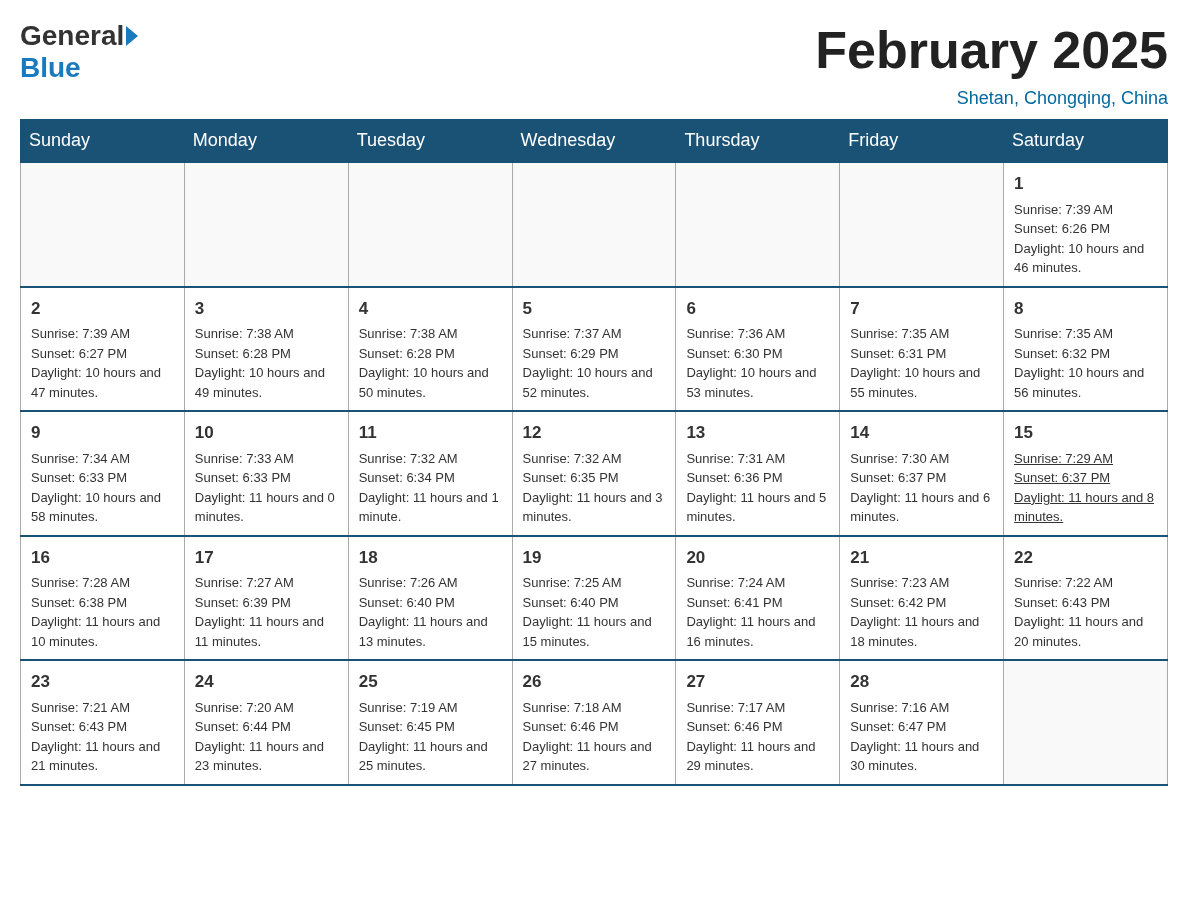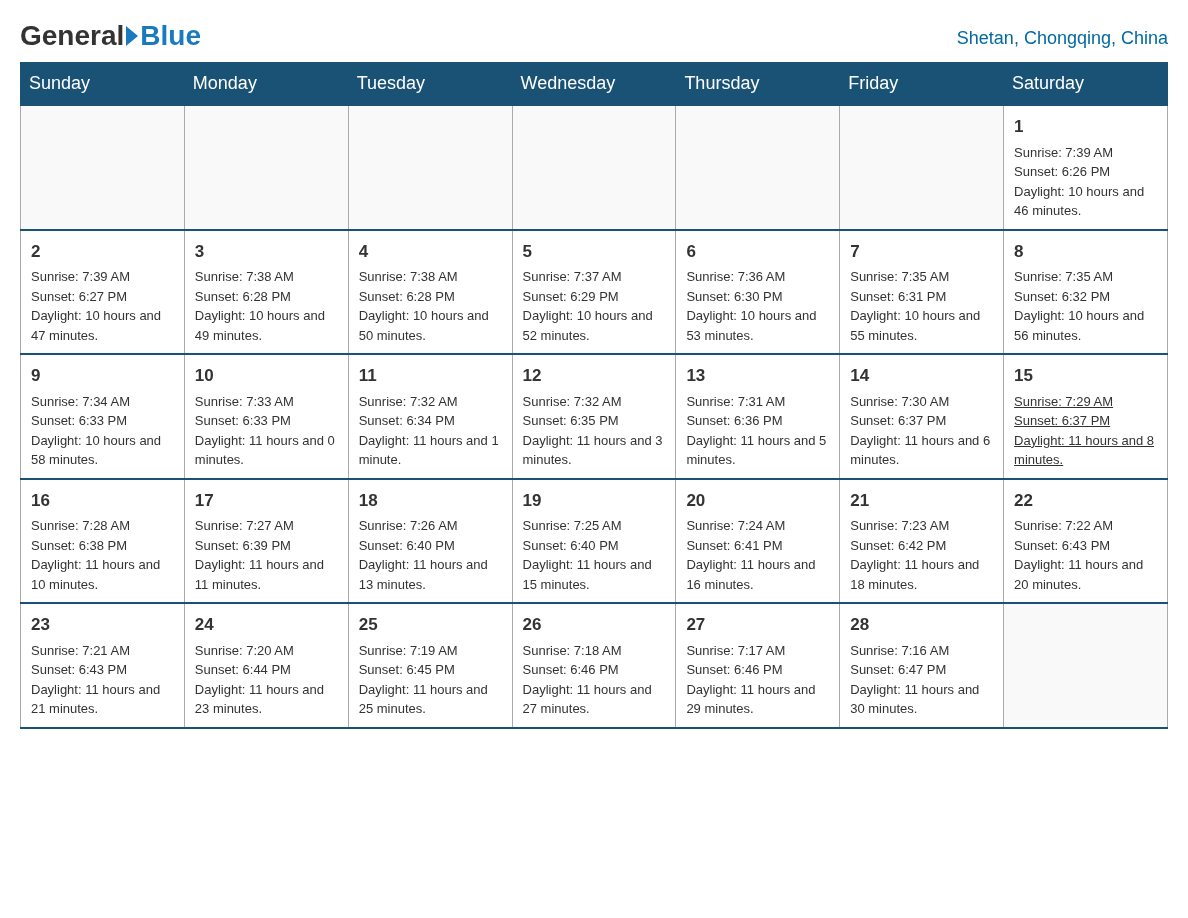--- a/index.html
+++ b/index.html
@@ -11,21 +11,21 @@
       min-height: 918px;
     }
     .header {
       display: flex;
       justify-content: space-between;
       align-items: flex-start;
       margin-bottom: 10px;
     }
     .logo {
       display: flex;
-      flex-direction: row;
+      flex-direction: column;
       align-items: flex-start;
     }
     .logo-text {
       display: flex;
       align-items: center;
       font-size: 28px;
       font-weight: bold;
       color: #333;
     }
     .logo-general { color: #333; }
@@ -105,20 +105,21 @@
   <div class="logo">
     <div class="logo-text">
       <span class="logo-general">General</span>
       <span class="logo-arrow"></span>
     </div>
     <div>
       <span class="logo-blue">Blue</span>
     </div>
   </div>
   <div class="title-block">
+    <div class="month-title">February 2025</div>
     <div class="location-title">Shetan, Chongqing, China</div>
   </div>
 </div>
 
 <table class="calendar">
   <thead>
     <tr>
     <th>Sunday</th>
         <th>Monday</th>
         <th>Tuesday</th>

